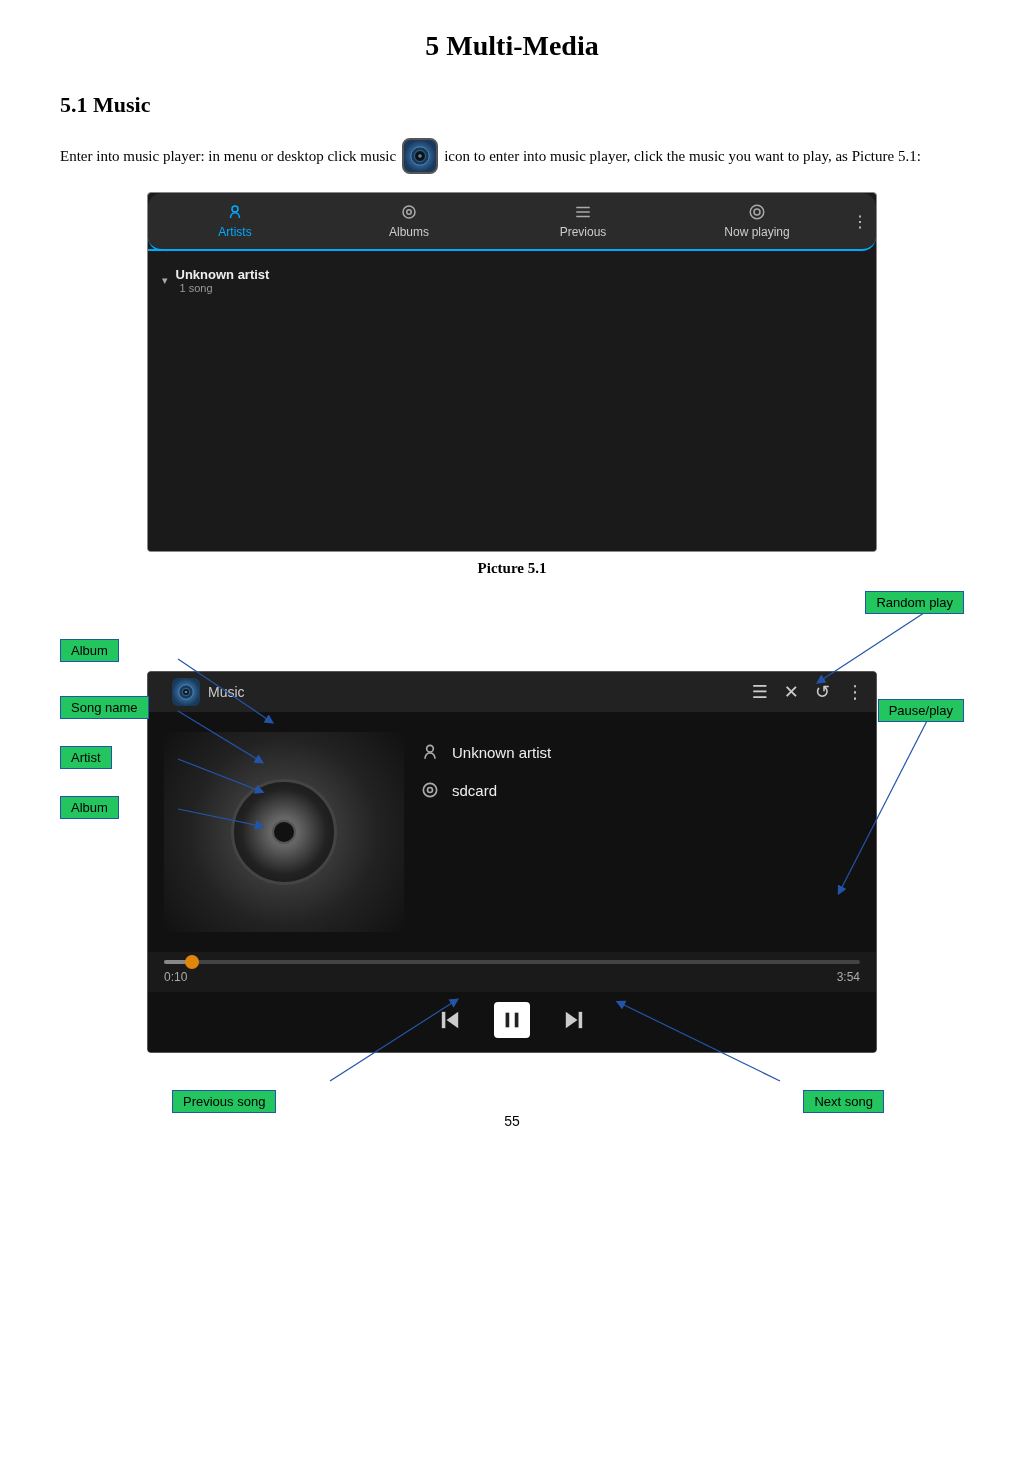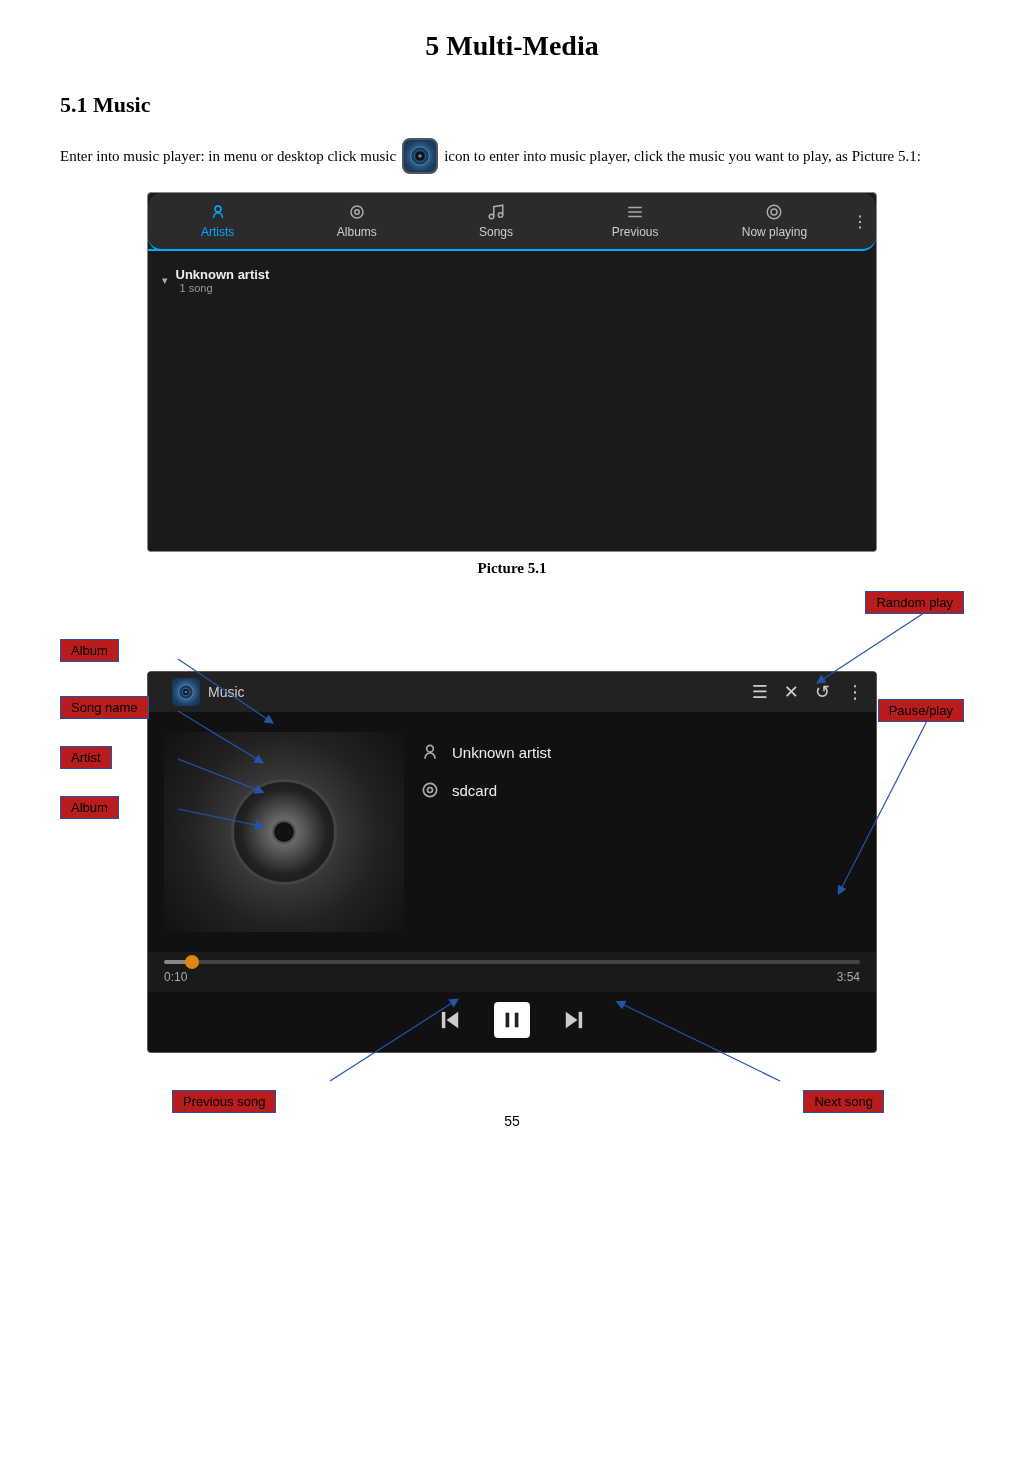--- a/index.html
+++ b/index.html
@@ -270,21 +270,21 @@
 
     
     .diagram-container {
       position: relative;
       width: 100%;
       padding: 30px 0 60px 0;
     }
 
     .lbl {
       position: absolute;
-      background: #b91c1c;
+      background: #22c55e;
       border: 1.5px solid #2255aa;
       padding: 3px 10px;
       font-size: 13px;
       font-family: Arial, sans-serif;
       white-space: nowrap;
       z-index: 20;
     }
 
     .page-num {
       text-align: center;
@@ -320,28 +320,20 @@
           <path d="M6 20c0-4 2.7-7 6-7s6 3 6 7"></path>
       </svg>
       <span>Artists</span>
     </div>
     <div class="player-tab">
       <svg viewBox="0 0 24 24" fill="none" stroke="#aaa" stroke-width="2">
         <circle cx="12" cy="12" r="8"></circle>
           <circle cx="12" cy="12" r="3"></circle>
       </svg>
       <span>Albums</span>
-    </div>
-    <div class="player-tab">
-      <svg viewBox="0 0 24 24" fill="none" stroke="#aaa" stroke-width="2">
-        <path d="M9 18V5l12-2v13"></path>
-          <circle cx="6" cy="18" r="3"></circle>
-          <circle cx="18" cy="16" r="3"></circle>
-      </svg>
-      <span>Songs</span>
     </div>
     <div class="player-tab">
       <svg viewBox="0 0 24 24" fill="none" stroke="#aaa" stroke-width="2">
         <line x1="3" y1="6" x2="21" y2="6"></line>
           <line x1="3" y1="12" x2="21" y2="12"></line>
           <line x1="3" y1="18" x2="21" y2="18"></line>
       </svg>
       <span>Previous</span>
     </div>
     <div class="player-tab">

